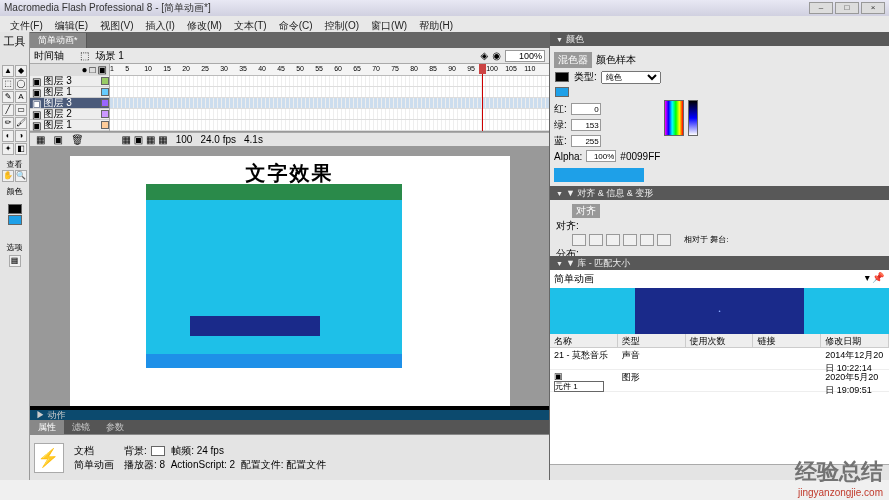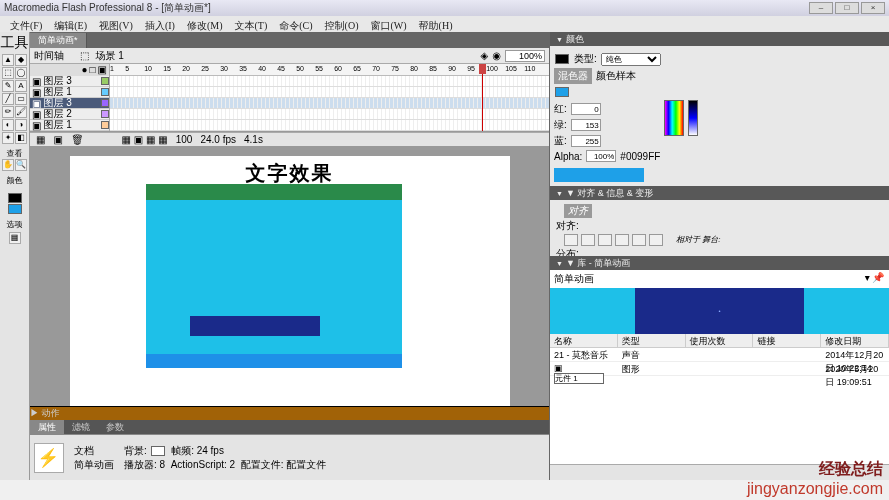--- a/index.html
+++ b/index.html
@@ -3,25 +3,25 @@
 <meta charset="utf-8">
 <style>
 * { margin: 0; padding: 0; box-sizing: border-box; font-family: "Microsoft YaHei", Arial, sans-serif; font-size: 10px; }
 body { background: #f0f0f0; width: 889px; height: 500px; overflow: hidden; position: relative; }
 
 .titlebar { background: linear-gradient(#e8e8f4,#d0d0e0); height: 16px; display: flex; align-items: center; padding: 0 4px; font-size: 9px; color: #333; }
 .titlebar .spacer { flex: 1; }
 .win-btn { width: 24px; height: 12px; margin-left: 2px; background: #ddd; border: 1px solid #999; font-size: 8px; text-align: center; line-height: 10px; }
 
 .menubar { background: #e8e8e8; height: 16px; display: flex; padding: 0 4px; font-size: 10px; color: #222; }
-.menubar span { padding: 3px 6px; font-family: Liberation Serif, serif; }
+.menubar span { padding: 3px 6px; }
 
 .main { display: flex; height: 448px; }
 .toolbox { width: 30px; background: #e4e4e4; border-right: 1px solid #999; display: flex; flex-direction: column; align-items: center; padding-top: 2px; }
-.toolbox-title { font-size: 14px; margin-bottom: 2px; }
+.toolbox-title { font-size: 11px; margin-bottom: 16px; }
 .tool-grid { display: grid; grid-template-columns: 12px 12px; gap: 1px; }
 .tool { width: 12px; height: 12px; background: #f0f0f0; border: 1px solid #aaa; font-size: 8px; text-align: center; line-height: 10px; }
 .swatch-pair { margin-top: 6px; }
 .sw { width: 14px; height: 10px; border: 1px solid #666; margin: 1px; }
 
 .center { flex: 1; display: flex; flex-direction: column; background: #d0d0d0; }
 .doctab { height: 16px; background: #666; display: flex; align-items: center; }
 .doctab .tab { background: #888; color: #fff; padding: 1px 8px; font-size: 9px; border-right: 1px solid #555; }
 
 .scenebar { height: 16px; background: #e8e8e8; display: flex; align-items: center; padding: 0 4px; border-bottom: 1px solid #aaa; }
@@ -44,59 +44,59 @@
 .tl-foot { height: 14px; background: #e4e4e4; border-top: 1px solid #aaa; display: flex; align-items: center; gap: 8px; padding-left: 6px; font-size: 8px; }
 
 .stage-wrap { flex: 1; background: #999; overflow: auto; position: relative; }
 .stage { width: 440px; height: 320px; background: #fff; margin: 10px auto 0; position: relative; }
 .txt-effect { position: absolute; top: 4px; left: 50%; transform: translateX(-50%); font-size: 20px; font-weight: 900; letter-spacing: 2px; }
 .green { position: absolute; top: 28px; left: 76px; width: 256px; height: 16px; background: #2a8a4a; }
 .cyan { position: absolute; top: 44px; left: 76px; width: 256px; height: 160px; background: #1ec0e8; }
 .navy { position: absolute; top: 160px; left: 120px; width: 130px; height: 20px; background: #1a2a8a; }
 .blue2 { position: absolute; top: 198px; left: 76px; width: 256px; height: 14px; background: #1e90e8; }
 
-.action-panel { height: 14px; background: #a16207; color: #ccc; font-size: 9px; display: flex; align-items: center; border-top: 1px solid #000000; }
+.action-panel { height: 14px; background: #0c4a6e; color: #ccc; font-size: 9px; display: flex; align-items: center; padding-left: 6px; border-top: 4px solid #000000; }
 .prop-tabs { height: 14px; background: #555; display: flex; }
 .prop-tabs span { padding: 1px 8px; color: #ccc; font-size: 9px; }
 .prop-tabs span.active { background: #888; color: #fff; }
 .properties { height: 46px; background: #e4e4e4; border-top: 1px solid #888; display: flex; align-items: center; padding: 4px; gap: 10px; font-size: 9px; }
 .prop-icon { width: 30px; height: 30px; background: #fff; border: 1px solid #aaa; text-align: center; font-size: 18px; line-height: 28px; color: #c00; }
 
 .right { width: 340px; background: #d8d8d8; display: flex; flex-direction: column; border-left: 1px solid #666; }
 .panel-head { height: 14px; background: #585858; color: #eee; font-size: 9px; padding: 1px 6px; display: flex; align-items: center; }
 .panel-head::before { content: '▼'; font-size: 7px; margin-right: 3px; }
 
 .color-panel { height: 140px; background: #e8e8e8; padding: 4px; font-size: 9px; }
 .color-row { display: flex; gap: 4px; align-items: center; margin: 2px 0; }
 .color-input { width: 30px; height: 12px; font-size: 8px; border: 1px solid #999; text-align: right; background: #fff; padding-right: 1px; }
 .gradient { width: 20px; height: 36px; background: linear-gradient(90deg,#f0f,#00f,#0ff,#0f0,#ff0,#f00); border: 1px solid #666; }
 .hue { width: 10px; height: 36px; background: linear-gradient(#000,#00f,#fff); border: 1px solid #666; }
 .big-sw { width: 90px; height: 14px; background: #1ea0e8; margin-top: 4px; }
 
 .align-panel { height: 56px; background: #e8e8e8; padding: 3px 6px; font-size: 9px; }
-.align-panel .row { display: flex; gap: 3px; margin: 1px 8px; font-style: italic; }
+.align-panel .row { display: flex; gap: 3px; margin: 1px 16px; }
 .ab { width: 14px; height: 12px; background: #f0f0f0; border: 1px solid #999; }
 
 .library { flex: 1; background: #fff; display: flex; flex-direction: column; }
 .lib-preview { height: 46px; display: flex; }
 .lp1 { flex: 1; background: #1ec0e8; }
 .lp2 { flex: 2; background: #1a2a8a; display: flex; align-items: center; justify-content: center; color: #8af; font-size: 6px; }
 .lp3 { flex: 1; background: #1ec0e8; }
 .lib-count { padding: 2px 6px; font-size: 9px; border-bottom: 1px solid #ccc; }
 .lib-table { flex: 1; }
 .lib-head { display: flex; background: #eee; border-bottom: 1px solid #ccc; height: 14px; }
 .lib-head div { flex: 1; padding: 1px 4px; font-size: 9px; border-right: 1px solid #ccc; }
-.lib-row { display: flex; height: 14px; border-bottom: 1px solid #eee; }
+.lib-row { display: flex; height: 22px; border-bottom: 1px solid #eee; }
 .lib-row div { flex: 1; padding: 1px 4px; font-size: 9px; }
 .lib-row input { width: 50px; height: 11px; font-size: 8px; border: 1px solid #666; }
 .lib-foot { height: 16px; background: #e4e4e4; border-top: 1px solid #aaa; }
 
 .watermark { position: absolute; right: 6px; bottom: 2px; text-align: right; }
-.watermark .cn { font-size: 16px; font-weight: bold; color: #7f1d1d; }
-.watermark .en { font-size: 16px; color: #c0392b; }
+.watermark .cn { font-size: 22px; font-weight: bold; color: #737373; }
+.watermark .en { font-size: 10px; color: #c0392b; }
 </style>
 </head>
 <body>
 
 <div class="titlebar">
   <span>Macromedia Flash Professional 8 - [简单动画*]</span>
   <span class="spacer"></span>
   <span class="win-btn">–</span>
   <span class="win-btn">□</span>
   <span class="win-btn">×</span>
@@ -137,21 +137,21 @@
     <div style="margin-top:4px;font-size:8px">查看</div>
     <div class="tool-grid">
       <div class="tool">✋</div>
       <div class="tool">🔍</div>
     </div>
     <div style="margin-top:4px;font-size:8px">颜色</div>
     <div class="swatch-pair">
       <div class="sw" style="background:#000"></div>
       <div class="sw" style="background:#1ea0e8"></div>
     </div>
-    <div style="margin-top:4px;font-size:8px">选项</div>
+    <div style="margin-top:16px;font-size:8px">选项</div>
     <div class="tool" style="margin-top:2px">▦</div>
   </div>
 
   <div class="center">
     <div class="doctab">
       <div class="tab">简单动画*</div>
     </div>
     <div class="scenebar">
       <div class="left">
         <span>时间轴</span>
@@ -271,27 +271,27 @@
         <div><span>背景:</span> <span class="sw" style="display:inline-block;background:#fff;vertical-align:middle"></span> &nbsp;<span>帧频:</span> <span>24</span> <span>fps</span></div>
         <div><span>播放器:</span> <span>8</span> &nbsp;<span>ActionScript:</span> <span>2</span> &nbsp;<span>配置文件:</span> <span>配置文件</span></div>
       </div>
     </div>
   </div>
 
   <div class="right">
     <div class="panel-head">颜色</div>
     <div class="color-panel">
       <div class="color-row">
+        <span style="background:#999;color:#fff;padding:1px 4px">混色器</span>
+        <span>颜色样本</span>
+      </div>
+      <div class="color-row">
         <span class="sw" style="background:#000"></span>
         <span>类型:</span>
         <select style="font-size:8px;width:60px"><option>纯色</option></select>
-      </div>
-      <div class="color-row">
-        <span style="background:#999;color:#fff;padding:1px 4px">混色器</span>
-        <span>颜色样本</span>
       </div>
       <div class="color-row">
           <span class="sw" style="background:#1ea0e8"></span>
         </div>
       <div class="color-row" style="align-items:flex-start">
         <div>
           <div class="color-row">
               <span>红:</span>
               <input class="color-input" value="0" style="">
             </div>
@@ -339,21 +339,21 @@
           <div class="ab"></div>
           <div class="ab"></div>
           <div class="ab"></div>
         </div>
       <div class="row">
           <span>匹配大小:</span>
           <span style="margin-left:40px">间隔:</span>
         </div>
     </div>
 
-    <div class="panel-head">▼ 库 - 简单动画</div>
+    <div class="panel-head">▼ 库 - 匹配大小</div>
     <div class="library">
       <div style="padding:2px 4px;display:flex">
           <span style="flex:1">简单动画</span>
           <span>▾ 📌</span>
         </div>
       <div class="lib-preview">
         <div class="lp1"></div>
           <div class="lp2">•</div>
           <div class="lp3"></div>
       </div>

